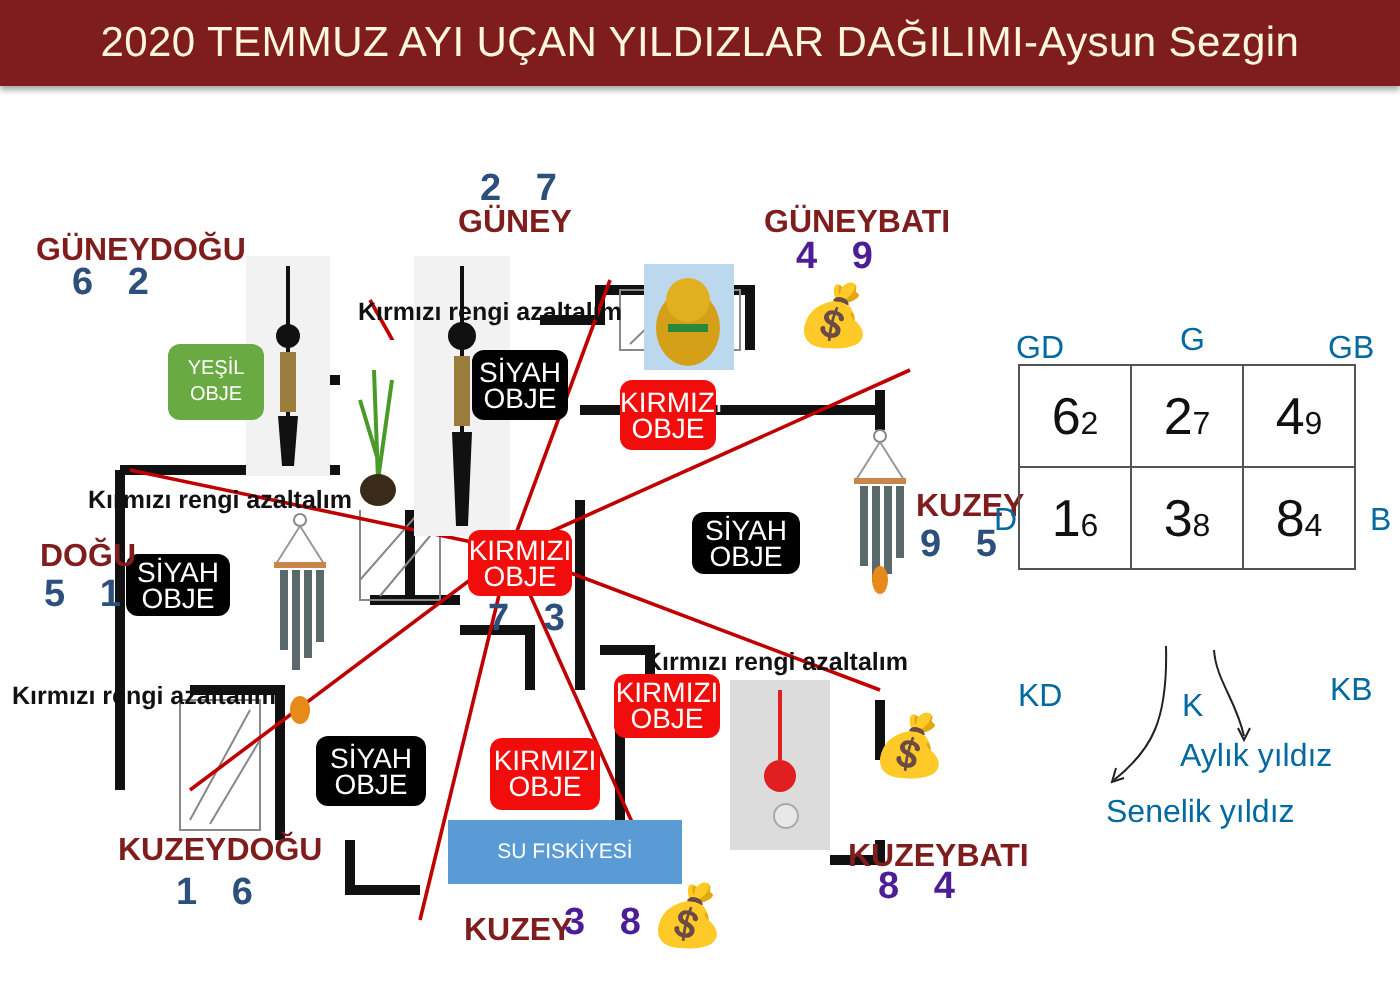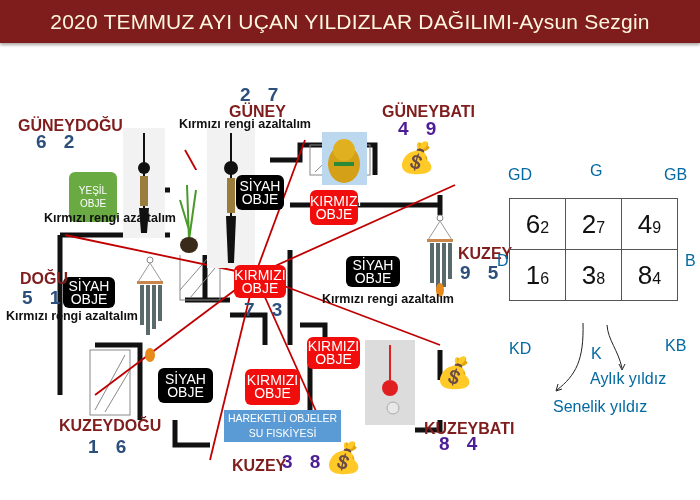--- a/index.html
+++ b/index.html
@@ -4,27 +4,27 @@
 <style>
   html,body{margin:0;padding:0;background:#fff;}
   body{width:700px;height:500px;position:relative;overflow:hidden;font-family:"Liberation Sans",sans-serif;}
   .titlebar{position:absolute;left:0;top:0;width:700px;height:43px;background:#7f1d1d;box-shadow:0 2px 3px rgba(0,0,0,.35);}
   .titlebar span{display:block;text-align:center;color:#fff6e0;font-size:21px;line-height:43px;letter-spacing:0.2px;}
   .abs{position:absolute;}
   .dir{font-weight:bold;font-size:16px;color:#7f1d1d;}
   .num{font-weight:bold;font-size:19px;letter-spacing:6px;}
   .num.blue{color:#2d4f7c;}
   .num.red{color:#4c1d95;}
-  .note{font-size:12.5px;font-weight:bold;color:#111;white-space:nowrap;}
+  .note{font-size:12.5px;font-weight:bold;color:#111;white-space:nowrap;margin-top:32px;}
   .box{position:absolute;border-radius:6px;color:#fff;font-size:14px;text-align:center;display:flex;flex-direction:column;justify-content:center;line-height:13px;}
   .box.black{background:#000;}
   .box.red{background:#f20d0d;}
   .box.green{background:#6aaa43;font-size:10px;}
   .box.blue{background:#5a9bd5;border-radius:0;font-size:10.5px;line-height:15px;}
-  .grid{position:absolute;left:509px;top:182px;border-collapse:collapse;margin-top:16px;}
+  .grid{position:absolute;left:509px;top:182px;border-collapse:collapse;}
   .grid td{width:55px;height:50px;border:1px solid #555;text-align:center;font-size:26px;color:#111;padding:0;}
   .grid td small{font-size:16px;}
   .glabel{position:absolute;font-size:16px;color:#0369a1;}
   .photo{position:absolute;background:#f2f2f2;}
 </style>
 </head>
 <body>
 
 <div class="titlebar">
     <span>2020 TEMMUZ AYI UÇAN YILDIZLAR DAĞILIMI-Aysun  Sezgin</span>
@@ -123,21 +123,21 @@
   <svg width="50" height="85">
       <path d="M25 5 L25 40" stroke="#e02020" stroke-width="2"></path>
       <circle cx="25" cy="48" r="8" fill="#e02020"></circle>
       <circle cx="28" cy="68" r="6" fill="#e8e8e8" stroke="#aaa"></circle>
     </svg>
 </div>
 <div class="abs" style="left:398px;top:140px;font-size:30px">💰</div>
 <div class="abs" style="left:436px;top:355px;font-size:30px">💰</div>
 <div class="abs" style="left:325px;top:440px;font-size:30px">💰</div>
 
-<div class="box green" style="left:69px;top:172px;width:48px;height:50px">
+<div class="box green" style="left:84px;top:172px;width:48px;height:38px">
     <span>YEŞİL</span>
     <span>OBJE</span>
   </div>
 <div class="box black" style="left:236px;top:175px;width:48px;height:35px">
     <span>SİYAH</span>
     <span>OBJE</span>
   </div>
 <div class="box red" style="left:310px;top:190px;width:48px;height:35px">
     <span>KIRMIZI</span>
     <span>OBJE</span>
@@ -160,21 +160,20 @@
   </div>
 <div class="box black" style="left:158px;top:368px;width:55px;height:35px">
     <span>SİYAH</span>
     <span>OBJE</span>
   </div>
 <div class="box red" style="left:245px;top:369px;width:55px;height:36px">
     <span>KIRMIZI</span>
     <span>OBJE</span>
   </div>
 <div class="box blue" style="left:224px;top:410px;width:117px;height:32px">
-    <span>HAREKETLİ OBJELER</span>
     <span>SU FISKİYESİ</span>
   </div>
 
 <div class="abs dir" style="left:18px;top:117px">GÜNEYDOĞU</div>
 <div class="abs num blue" style="left:36px;top:131px">6 2</div>
 
 <div class="abs num blue" style="left:240px;top:84px">2 7</div>
 <div class="abs dir" style="left:229px;top:103px">GÜNEY</div>
 <div class="abs note" style="left:179px;top:117px">Kırmızı rengi azaltalım</div>
 

